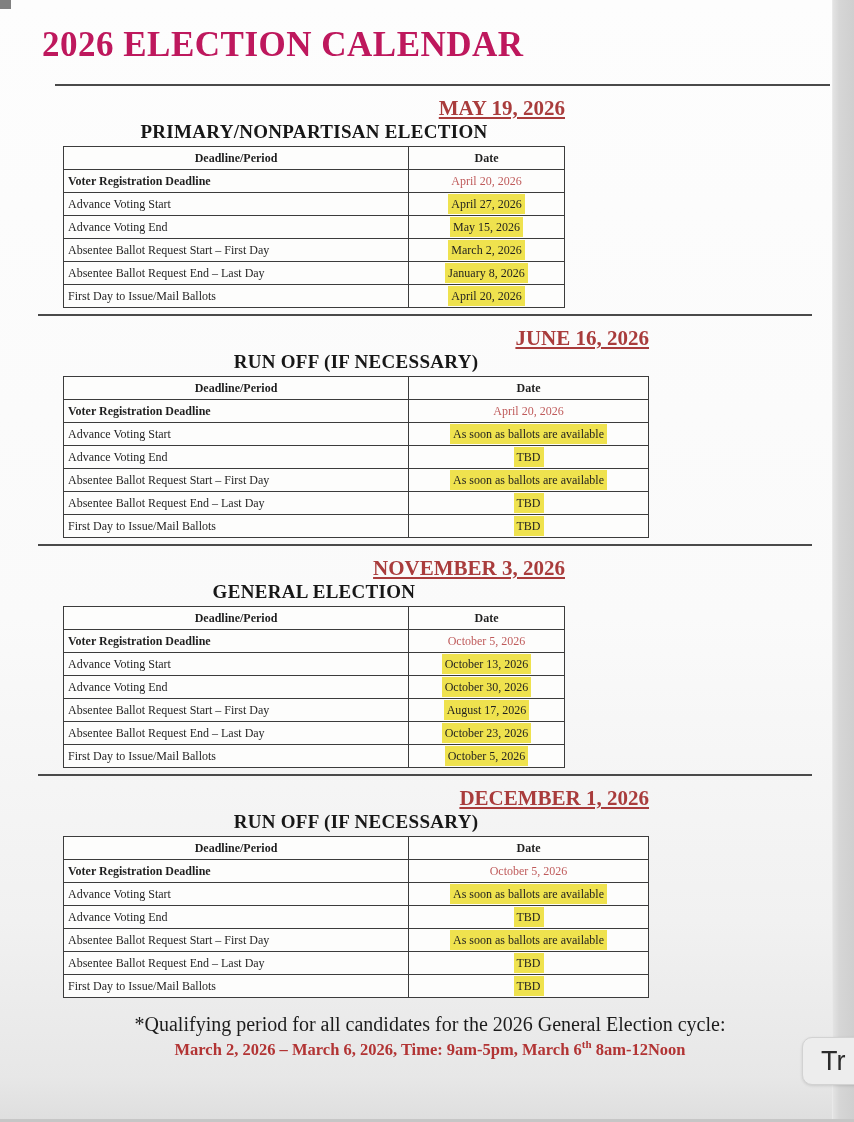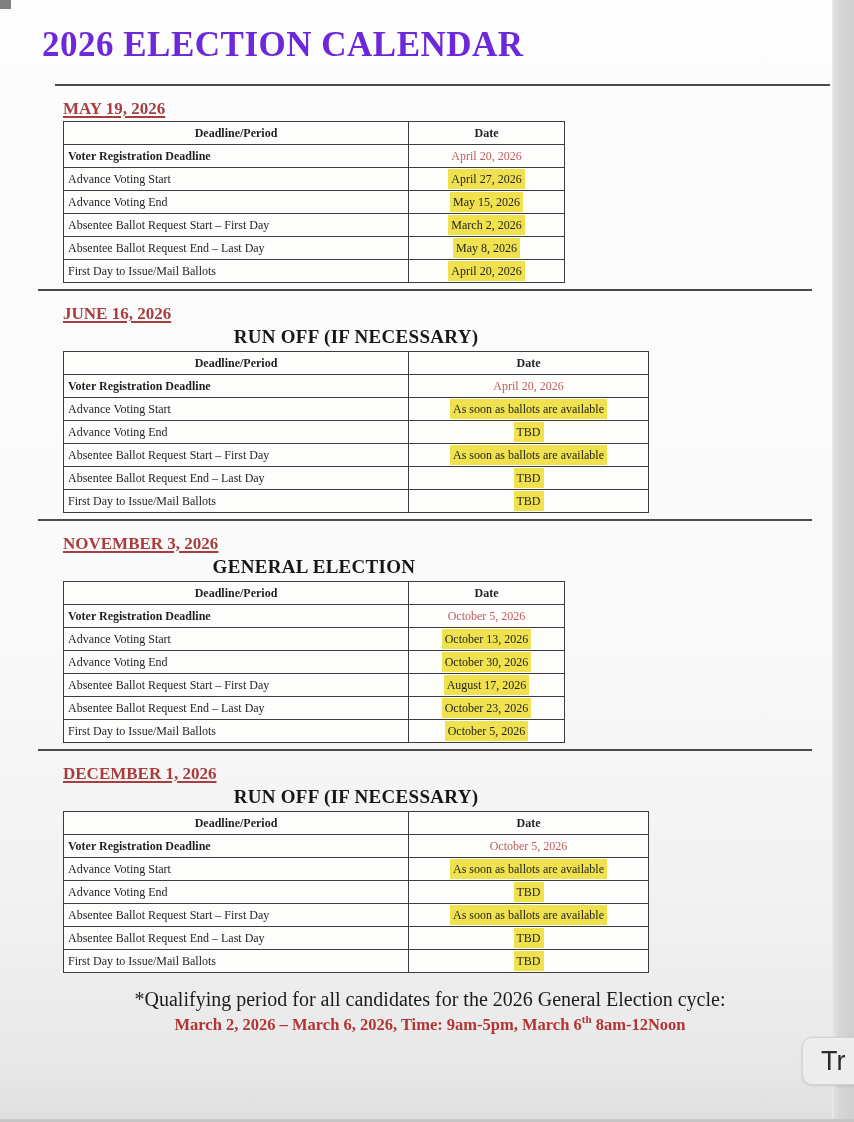--- a/index.html
+++ b/index.html
@@ -27,31 +27,31 @@
     background:linear-gradient(90deg,#e3e3e3 0%,#d6d6d6 30%,#cfcfcf 100%);
     border-left:1px solid #e9e9e9;
   }
   .bottom-edge{
     position:absolute;left:0;bottom:0;width:854px;height:3px;background:#c6c6c6;
   }
   .doc{position:relative;padding-top:26px;z-index:1;}
   .doc-title{
     margin-left:42px;
     font-size:35px;line-height:38px;font-weight:bold;letter-spacing:.5px;
-    color:#6d28d9;
+    color:#be185d;
   }
   .title-rule{
     margin:20px 0 0 55px;width:775px;height:0;
     border-top:2px solid #4a4a4a;
   }
   .section{margin:12px 0 0 63px;width:502px;}
   .section.wide{width:586px;}
   .section:first-of-type{margin-top:12px;}
   .date-heading{
-    text-align:left;font-size:17px;line-height:21px;font-weight:bold;
+    text-align:right;font-size:21px;line-height:21px;font-weight:bold;
     color:var(--heading-red);
     text-decoration:underline;text-decoration-thickness:2px;text-underline-offset:2px;
   }
   .subtitle{
     text-align:center;font-size:19px;line-height:24px;font-weight:bold;
     letter-spacing:.3px;color:#171717;margin-top:1px;
   }
   table.cal{
     margin-top:2px;width:100%;
     border-collapse:collapse;background:#fdfdfc;
@@ -95,20 +95,21 @@
 <div class="right-strip"></div>
 <div class="bottom-edge"></div>
 
 <main class="doc">
   <h1 class="doc-title">2026 ELECTION CALENDAR</h1>
   <div class="title-rule"></div>
 
   <div id="sections">
   <section class="section">
     <div class="date-heading">MAY 19, 2026</div>
+    <div class="subtitle">PRIMARY/NONPARTISAN ELECTION</div>
     <table class="cal">
       <thead>
         <tr>
           <th>Deadline/Period</th>
           <th>Date</th>
         </tr>
       </thead>
       <tbody>
   <tr>
     <td class="label-cell bold">Voter Registration Deadline</td>
@@ -125,21 +126,21 @@
     <td class="value-cell"><span class="value-text hl">May 15, 2026</span></td>
   </tr>
 
   <tr>
     <td class="label-cell">Absentee Ballot Request Start – First Day</td>
     <td class="value-cell"><span class="value-text hl">March 2, 2026</span></td>
   </tr>
 
   <tr>
     <td class="label-cell">Absentee Ballot Request End – Last Day</td>
-    <td class="value-cell"><span class="value-text hl">May 8, 2026</span></td>
+    <td class="value-cell"><span class="value-text hl">January 8, 2026</span></td>
   </tr>
 
   <tr>
     <td class="label-cell">First Day to Issue/Mail Ballots</td>
     <td class="value-cell"><span class="value-text hl">April 20, 2026</span></td>
   </tr>
 </tbody>
     </table>
   </section>
 <div class="section-divider"></div>

